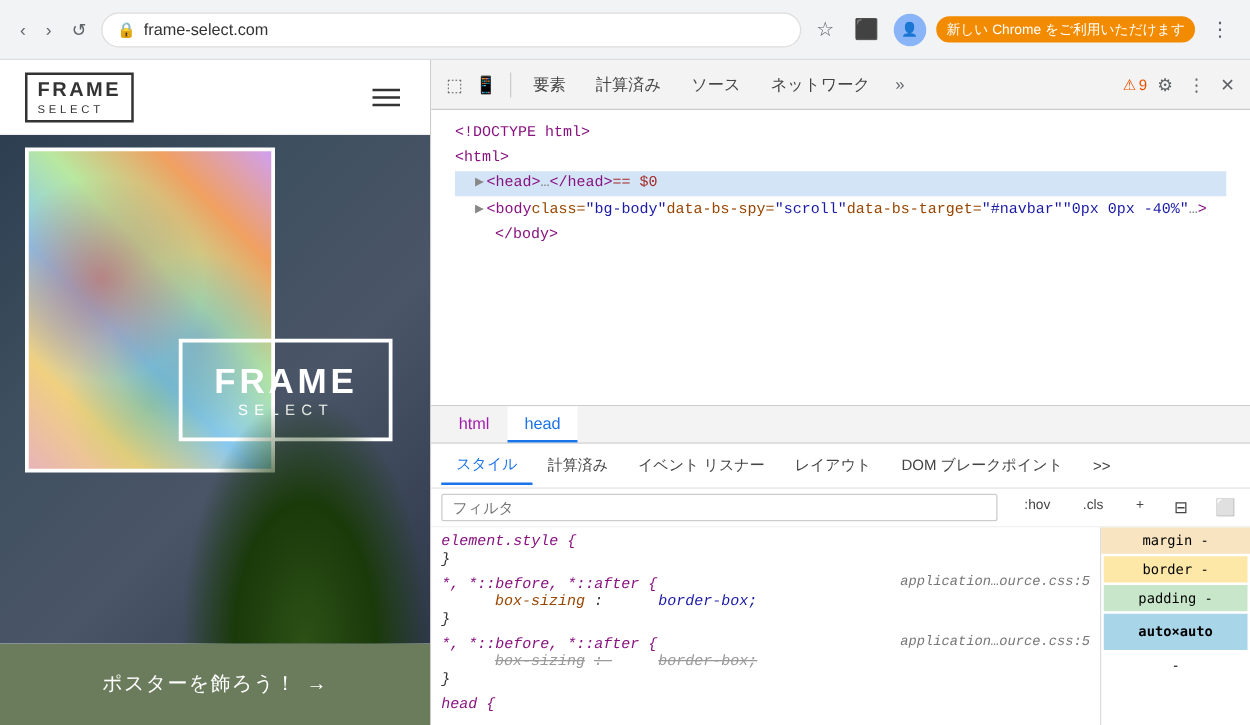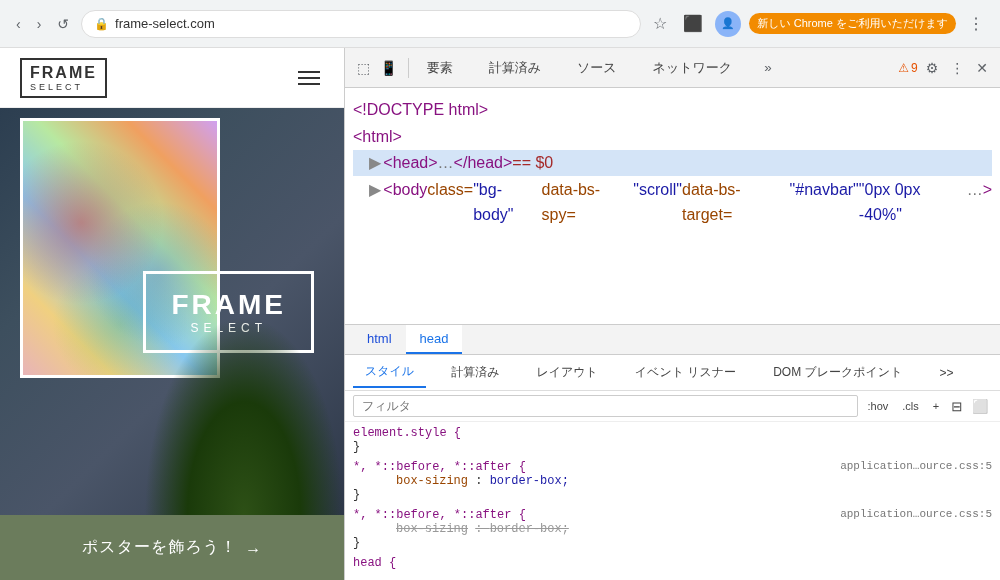--- a/index.html
+++ b/index.html
@@ -41,61 +41,61 @@
     .plant-shape { width: 100%; height: 100%; background: radial-gradient(ellipse at 50% 100%, #2d5016 0%, #1a3a0a 40%, transparent 70%); }
 
     .cta-section { height: 65px; background: #6b7c5c; display: flex; align-items: center; justify-content: center; }
     .cta-btn { background: none; border: none; cursor: pointer; font-size: 16px; color: #fff; letter-spacing: 1px; display: flex; align-items: center; gap: 8px; }
 
     
     .devtools-panel { flex: 1; background: #fff; border-left: 1px solid #ccc; display: flex; flex-direction: column; }
     .devtools-toolbar { height: 40px; background: #f3f3f3; display: flex; align-items: center; border-bottom: 1px solid #ccc; padding: 0 8px; gap: 2px; }
     .dt-icon-btn { background: none; border: none; cursor: pointer; padding: 4px; color: #5f6368; font-size: 14px; }
     .dt-sep { width: 1px; height: 20px; background: #ccc; margin: 0 4px; }
-    .dt-tabs { display: flex; align-items: center; gap: 12px; }
+    .dt-tabs { display: flex; align-items: center; gap: 0; }
     .dt-tab { background: none; border: none; cursor: pointer; padding: 8px 12px; font-size: 13px; color: #444; white-space: nowrap; }
     .dt-more-btn { background: none; border: none; cursor: pointer; padding: 4px 8px; color: #5f6368; }
     .dt-right-icons { margin-left: auto; display: flex; align-items: center; gap: 4px; }
     .warning-badge { background: none; border: none; color: #e65100; font-size: 12px; display: flex; align-items: center; gap: 2px; cursor: pointer; }
 
-    .html-tree { flex: 1; padding: 8px 8px; font-family: Liberation Sans, sans-serif; font-size: 16px; color: #333; line-height: 1.6; overflow-y: auto; background: #fff; }
+    .html-tree { flex: 1; padding: 8px 19px; font-family: Liberation Mono, monospace; font-size: 12px; color: #333; line-height: 1.6; overflow-y: auto; background: #fff; }
     .tree-line { display: flex; align-items: flex-start; margin: 1px 0; }
     .tree-indent { margin-left: 16px; }
     .tree-tag { color: #881280; }
     .tree-attr-name { color: #994500; }
     .tree-attr-value { color: #1a1aa6; }
     .tree-selected { background: #d4e4f7; }
     .tree-arrow { cursor: pointer; color: #888; margin-right: 2px; }
     .tree-eq { color: #a52a2a; }
     .dots { color: #777; }
 
     
     .devtools-bottom { border-top: 1px solid #ccc; }
     .element-tabs { display: flex; padding: 0 8px; border-bottom: 1px solid #ccc; background: #f3f3f3; }
-    .elem-tab { padding: 6px 14px; font-size: 13px; cursor: pointer; background: none; border: none; color: #1d4ed8; border-bottom: 2px solid transparent; }
+    .elem-tab { padding: 6px 14px; font-size: 13px; cursor: pointer; background: none; border: none; color: #a21caf; border-bottom: 2px solid transparent; }
     .elem-tab.active { border-bottom: 2px solid #1a73e8; color: #1a73e8; background: #fff; }
 
     
     .styles-area { display: flex; flex-direction: column; }
-    .styles-sub-tabs { display: flex; align-items: center; border-bottom: 1px solid #ddd; padding: 0 8px; background: #fff; height: 36px; gap: 13px; }
+    .styles-sub-tabs { display: flex; align-items: center; border-bottom: 1px solid #ddd; padding: 0 8px; background: #fff; height: 36px; gap: 0; }
     .styles-tab { background: none; border: none; cursor: pointer; padding: 6px 12px; font-size: 12px; color: #444; }
     .styles-tab.active { color: #1a73e8; border-bottom: 2px solid #1a73e8; }
-    .styles-filter-row { display: flex; align-items: center; padding: 4px 8px; border-bottom: 1px solid #eee; gap: 4px; background: #fff; }
+    .styles-filter-row { display: flex; align-items: flex-start; padding: 4px 8px; border-bottom: 1px solid #eee; gap: 16px; background: #fff; }
     .styles-filter-input { flex: 1; border: 1px solid #ccc; border-radius: 2px; padding: 3px 8px; font-size: 12px; background: #fff; }
     .styles-hov-btn, .styles-cls-btn, .styles-add-btn { background: none; border: none; cursor: pointer; font-size: 11px; color: #444; padding: 3px 5px; }
     .styles-icon-btn { background: none; border: none; cursor: pointer; padding: 3px; color: #444; }
 
-    .styles-rules { padding: 4px 8px; font-family: 'Courier New', monospace; font-size: 12px; background: #fff; overflow-y: auto; }
+    .styles-rules { padding: 4px 8px; font-family: 'Courier New', monospace; font-size: 12px; background: #fff; overflow-y: auto; font-style: italic; }
     .rule-block { margin-bottom: 6px; }
     .rule-selector { color: #881280; }
     .rule-brace { color: #333; }
     .rule-prop { margin-left: 12px; }
     .rule-prop-name { color: #994500; margin-left: 31px; }
     .rule-prop-colon { color: #333; }
-    .rule-prop-value { color: #1a1aa6; }
+    .rule-prop-value { color: #1a1aa6; margin-left: 37px; }
     .rule-source { float: right; color: #777; font-size: 11px; }
     .rule-strikethrough { text-decoration: line-through; color: #999; }
   </style>
 </head>
 <body>
 
 <div class="browser-chrome">
   <button class="btn-back nav-icon">‹</button>
   <button class="btn-forward nav-icon">›</button>
   <button class="btn-refresh nav-icon">↺</button>
@@ -192,34 +192,38 @@
         <span class="tree-attr-name">class=</span>
           <span class="tree-attr-value">"bg-body" </span>
         <span class="tree-attr-name">data-bs-spy=</span>
           <span class="tree-attr-value">"scroll" </span>
         <span class="tree-attr-name">data-bs-target=</span>
           <span class="tree-attr-value">"#navbar" </span>
           <span class="tree-attr-value">"0px 0px -40%"</span>
         <span class="dots"> …</span>
         <span class="tree-tag">&gt;</span>
       </div>
+      <div class="tree-line">
+        <span class="tree-indent" style="margin-left:32px;"></span>
+        <span class="tree-tag">&lt;/body&gt;</span>
+      </div>
     </div>
 
     <div class="devtools-bottom">
       <div class="element-tabs">
         <button class="elem-tab">html</button>
         <button class="elem-tab active">head</button>
       </div>
 
       <div class="styles-area">
         <div class="styles-sub-tabs">
           <button class="styles-tab active">スタイル</button>
           <button class="styles-tab">計算済み</button>
+          <button class="styles-tab">イベント リスナー</button>
           <button class="styles-tab">レイアウト</button>
-          <button class="styles-tab">イベント リスナー</button>
           <button class="styles-tab">DOM ブレークポイント</button>
           <button class="styles-tab">&gt;&gt;</button>
         </div>
         <div class="styles-filter-row">
           <input class="styles-filter-input" type="text" placeholder="フィルタ" style="">
           <button class="styles-hov-btn">:hov</button>
           <button class="styles-cls-btn">.cls</button>
           <button class="styles-add-btn">+</button>
           <button class="styles-icon-btn">⊟</button>
           <button class="styles-icon-btn">⬜</button>
@@ -267,17 +271,35 @@
               </div>
             </div>
 
             <div class="rule-block">
               <div>
                 <span class="rule-selector">head {</span>
               </div>
             </div>
           </div>
 
+          <div style="width:120px; border-left:1px solid #ddd; font-family: monospace; font-size:11px;">
+            <div style="background:#f8e4c0; padding: 4px; text-align:center;">
+              <span>margin</span>
+              <span> -</span>
+            </div>
+            <div style="background:#fde8a8; padding: 4px; text-align:center; margin: 2px;">
+              <span>border</span>
+              <span> -</span>
+            </div>
+            <div style="background:#c8e6c9; padding: 4px; text-align:center; margin: 2px;">
+              <span>padding</span>
+              <span> -</span>
+            </div>
+            <div style="background:#a8d5e8; padding: 8px 4px; text-align:center; margin: 2px; font-weight:bold;">
+              <span>auto×auto</span>
+            </div>
+            <div style="padding:4px; text-align:center;">-</div>
+          </div>
         </div>
       </div>
     </div>
   </div>
 </div>
 
 </body></html>

